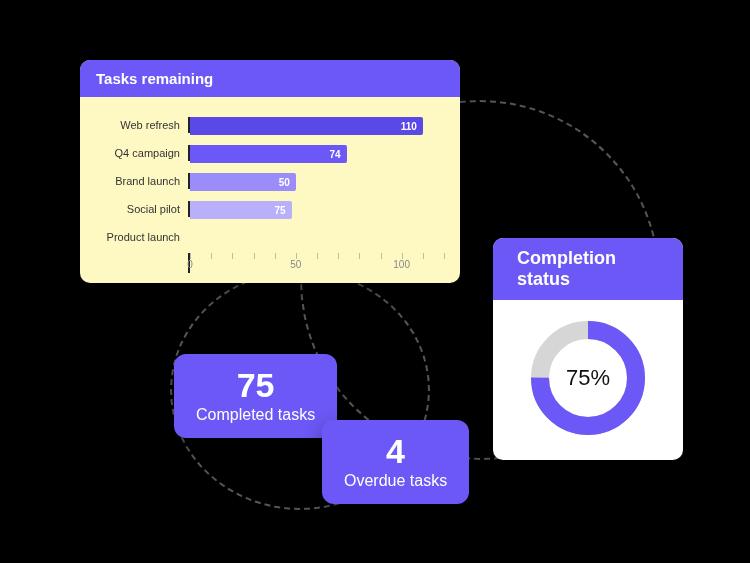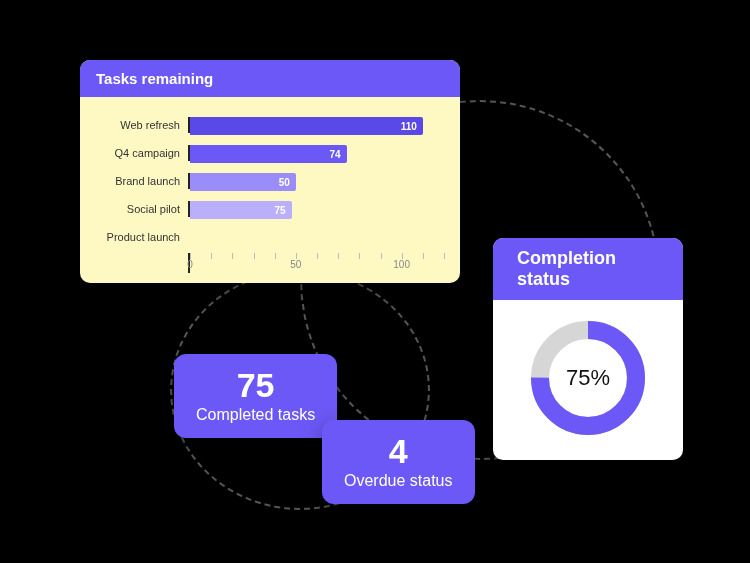--- a/index.html
+++ b/index.html
@@ -243,16 +243,16 @@
     </div>
   </div>
 
   <div class="tile tile-completed">
     <div class="tile-num">75</div>
     <div class="tile-label">Completed tasks</div>
   </div>
 
   <div class="tile tile-overdue">
     <div class="tile-num">4</div>
-    <div class="tile-label">Overdue status</div>
+    <div class="tile-label">Overdue tasks</div>
   </div>
 
 </div>
 
 </body></html>

